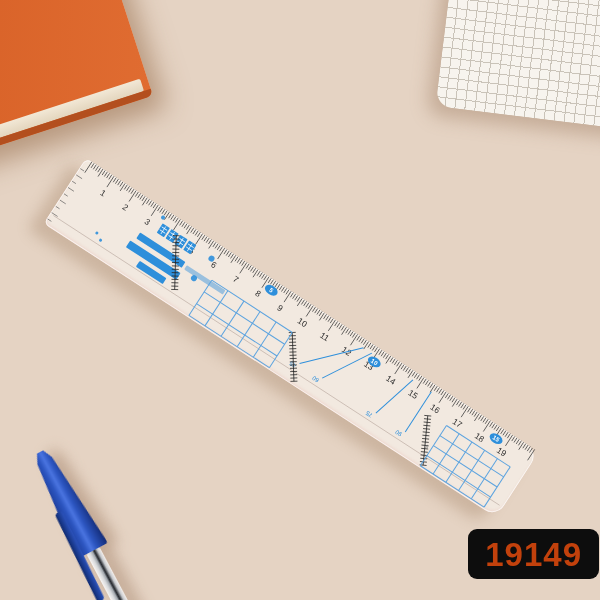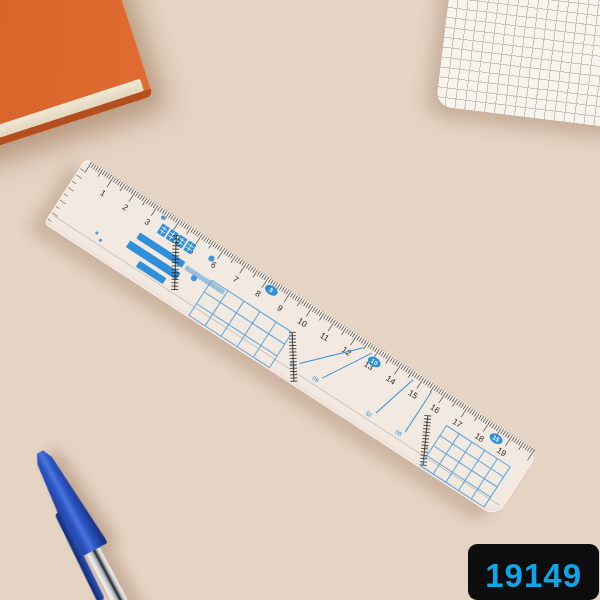--- a/index.html
+++ b/index.html
@@ -63,24 +63,24 @@
     position:absolute;left:0;top:62px;width:8px;height:98px;
     background:linear-gradient(90deg,#0f2a70,#2b52bb);
     border-radius:3px;transform:rotate(2deg);
   }
   .pen-barrel{
     width:15px;height:150px;margin:0 auto;border-radius:2px;
     background:linear-gradient(90deg,rgba(255,255,255,.85),#d8dadc 25%,#9aa0a6 45%,#3c4046 52%,#23262b 58%,#c9ccd0 78%,rgba(255,255,255,.8));
   }
   
   .code-label{
-    position:absolute;right:1px;bottom:0;
-    background:#0d0d0d;color:#0ea5e9;
+    position:absolute;right:1px;bottom:21px;
+    background:#0d0d0d;color:#c2410c;
     font-size:33px;font-weight:bold;letter-spacing:1px;
-    padding:13px 17px 5px 17px;border-radius:9px;
+    padding:7px 17px 5px 17px;border-radius:9px;
   }
 </style>
 </head>
 <body>
 
 <div class="scene" style="background: rgb(229, 211, 195);">
 
   <div class="book">
     <div class="book-pages"></div>
     <div class="book-back"></div>

